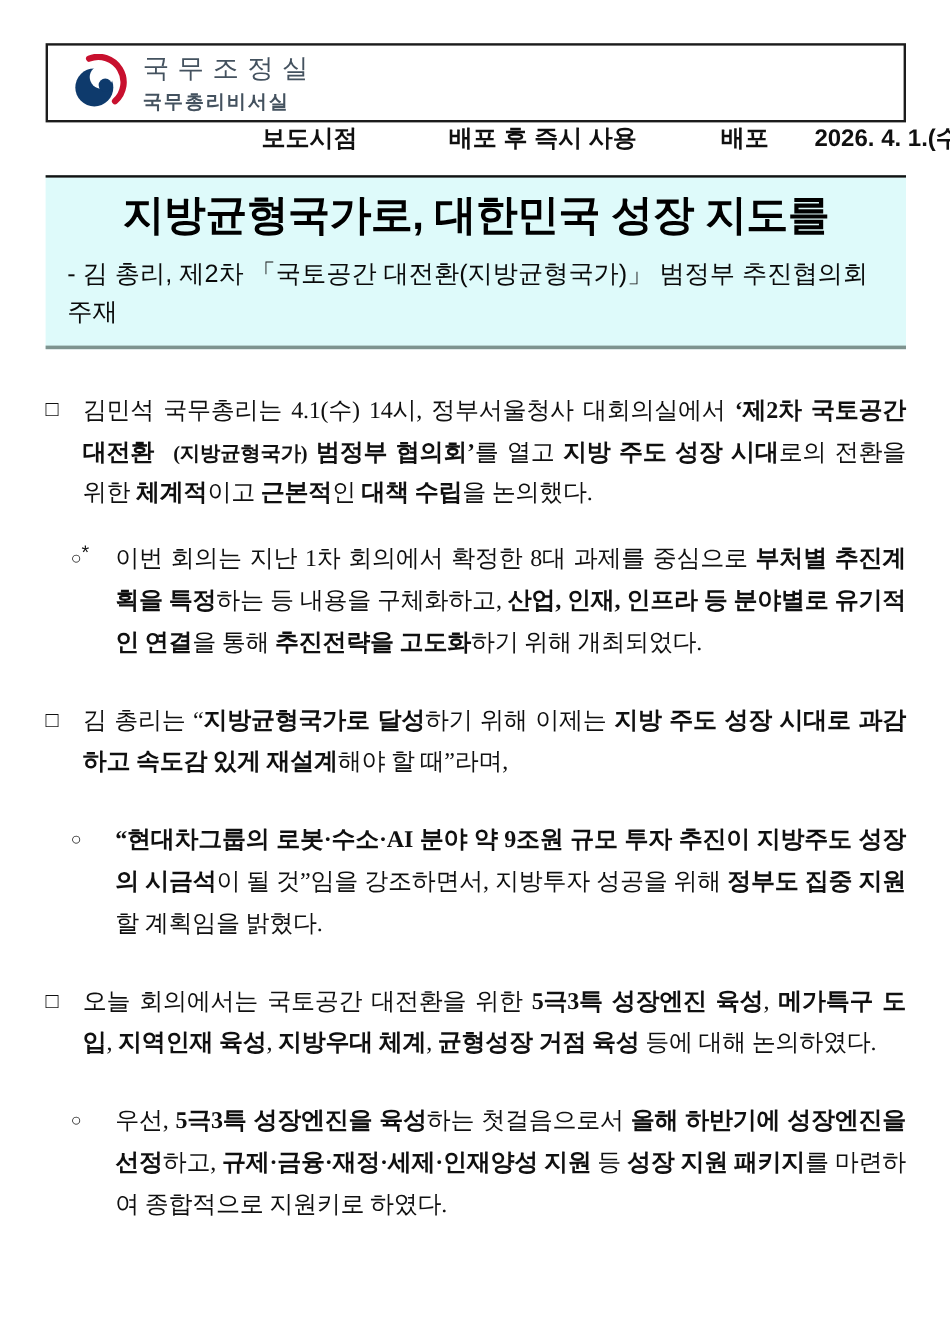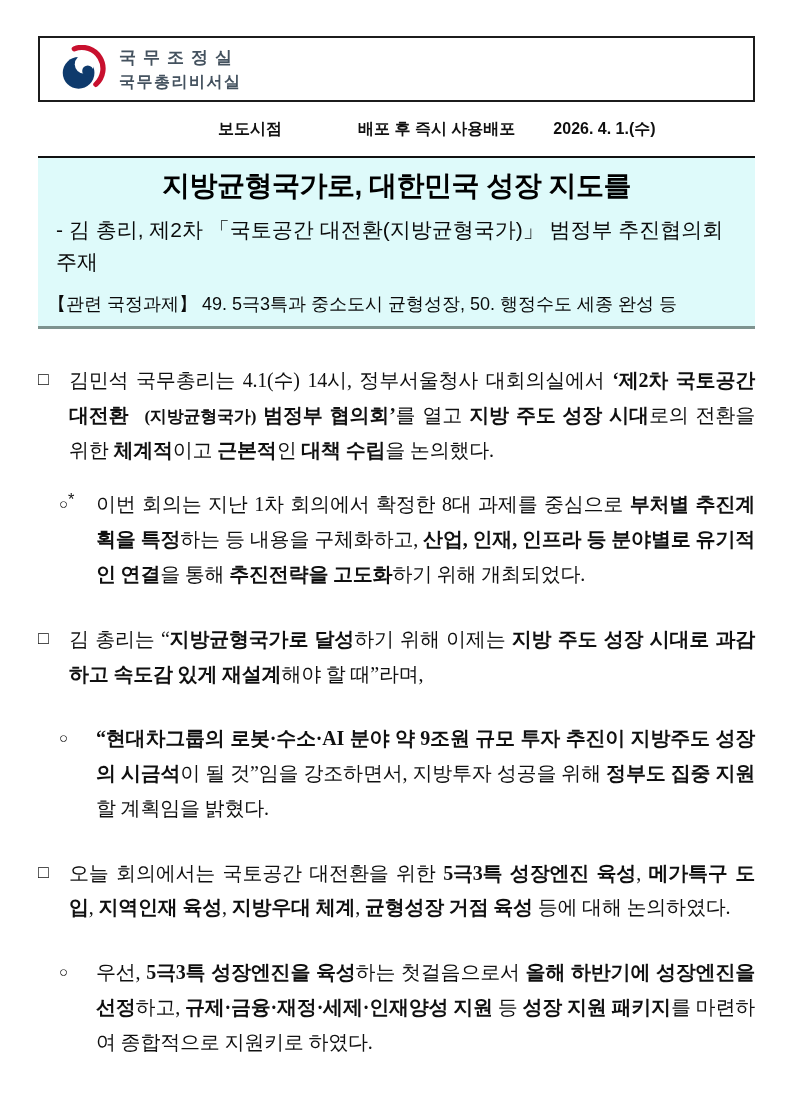--- a/index.html
+++ b/index.html
@@ -6,39 +6,39 @@
   body{width:792px;height:1120px;overflow:hidden;color:#101010;
        font-family:"Liberation Serif","DejaVu Serif",serif;}
   .page{box-sizing:border-box;width:792px;height:1120px;padding:36px 37px 0 38px;}
 
   
   .header-box{box-sizing:border-box;border:2px solid #1c1c1c;height:66px;
               display:flex;align-items:center;position:relative;padding:0 14px;}
   .logo{display:flex;align-items:center;gap:11px;}
   .logo svg{width:54px;height:48px;display:block;}
   .org-names{font-family:"Liberation Sans","DejaVu Sans",sans-serif;color:#44525f;}
-  .org1{font-size:17px;font-weight:700;letter-spacing:7px;white-space:nowrap;}
+  .org1{font-size:22px;font-weight:400;letter-spacing:7px;white-space:nowrap;}
   .org2{font-size:16px;font-weight:600;letter-spacing:1.5px;margin-top:3px;white-space:nowrap;}
   .doc-type{position:absolute;left:48%;transform:translateX(-50%);
             font-size:27px;font-weight:600;letter-spacing:3px;}
 
-  .info-row{display:flex;align-items:center;height:54px;
+  .info-row{display:flex;height:44px;
             font-family:"Liberation Sans","DejaVu Sans",sans-serif;
-            font-size:16px;font-weight:bold;white-space:nowrap;}
+            font-size:20px;font-weight:bold;white-space:nowrap;}
   .info-row .l1{margin-left:180px;}
   .info-row .v1{margin-left:52px;padding-left:24px;}
-  .info-row .l2{}
+  .info-row .l2{margin-left:70px;}
   .info-row .v2{margin-left:38px;font-weight:700;}
 
   
   .title-box{box-sizing:border-box;background:#defafa;
              border-top:2px solid #111;border-bottom:3px solid #7e938f;
              padding:10px 8px 10px;text-align:center;}
   .main-title{font-family:"Liberation Sans","DejaVu Sans",sans-serif;
-              font-weight:800;font-size:28px;line-height:1.28;letter-spacing:-0.5px;color:#000;}
+              font-weight:800;font-size:35px;line-height:1.28;letter-spacing:-0.5px;color:#000;}
   .box-bullets{margin-top:10px;text-align:left;padding-left:10px;
                font-family:"Liberation Sans","DejaVu Sans",sans-serif;
                font-size:21px;line-height:1.55;font-weight:500;color:#0a0a0a;}
   .related{margin-top:13px;text-align:left;padding-left:2px;
            font-family:"Liberation Sans","DejaVu Sans",sans-serif;
            font-size:18px;color:#0a0a0a;}
 
   
   .body-section{margin-top:34px;}
   .para{position:relative;text-align:justify;font-size:20px;line-height:1.74;
@@ -82,21 +82,20 @@
     <span class="v2">2026. 4. 1.(수)</span>
   </div>
 
   <div class="title-box">
     <div class="main-title">
       <div>지방균형국가로, 대한민국 성장 지도를</div>
     </div>
     <div class="box-bullets" id="box-bullets">
         <div>- 김 총리, 제2차 「국토공간 대전환(지방균형국가)」 범정부 추진협의회 주재</div>
       </div>
-    <div class="related">【관련 국정과제】 49. 5극3특과 중소도시 균형성장, 50. 행정수도 세종 완성 등</div>
   </div>
 
   <div class="body-section" id="body-paragraphs">
       <div class="para square"><span class="marker">□</span><span><span class="">김민석 국무총리는 4.1(수) 14시, 정부서울청사 대회의실에서 </span><span class="b">‘제2차 국토공간 대전환</span><span class="b small">(지방균형국가)</span><span class="b"> 범정부 협의회’</span><span class="">를 열고 </span><span class="b">지방 주도 성장 시대</span><span class="">로의 전환을 위한 </span><span class="b">체계적</span><span class="">이고 </span><span class="b">근본적</span><span class="">인 </span><span class="b">대책 수립</span><span class="">을 논의했다.</span></span></div>
       <div class="para note"><span class="marker">*</span></div>
       <div class="para circle"><span class="marker">○</span><span><span class="">이번 회의는 지난 1차 회의에서 확정한 8대 과제를 중심으로 </span><span class="b">부처별 추진계획을 특정</span><span class="">하는 등 내용을 구체화하고, </span><span class="b">산업, 인재, 인프라 등 분야별로 유기적인 연결</span><span class="">을 통해 </span><span class="b">추진전략을 고도화</span><span class="">하기 위해 개최되었다.</span></span></div>
       <div class="para square"><span class="marker">□</span><span><span class="">김 총리는 “</span><span class="b">지방균형국가로 달성</span><span class="">하기 위해 이제는 </span><span class="b">지방 주도 성장 시대로 과감하고 속도감 있게 재설계</span><span class="">해야 할 때”라며,</span></span></div>
       <div class="para circle"><span class="marker">○</span><span><span class="b">“현대차그룹의 로봇·수소·AI 분야 약 9조원 규모 투자 추진이 지방주도 성장의 시금석</span><span class="">이 될 것”임을 강조하면서, 지방투자 성공을 위해 </span><span class="b">정부도 집중 지원</span><span class="">할 계획임을 밝혔다.</span></span></div>
       <div class="para square"><span class="marker">□</span><span><span class="">오늘 회의에서는 국토공간 대전환을 위한 </span><span class="b">5극3특 성장엔진 육성</span><span class="">, </span><span class="b">메가특구 도입</span><span class="">, </span><span class="b">지역인재 육성</span><span class="">, </span><span class="b">지방우대 체계</span><span class="">, </span><span class="b">균형성장 거점 육성</span><span class=""> 등에 대해 논의하였다.</span></span></div>
       <div class="para circle"><span class="marker">○</span><span><span class="">우선, </span><span class="b">5극3특 성장엔진을 육성</span><span class="">하는 첫걸음으로서 </span><span class="b">올해 하반기에 성장엔진을 선정</span><span class="">하고, </span><span class="b">규제·금융·재정·세제·인재양성 지원</span><span class=""> 등 </span><span class="b">성장 지원 패키지</span><span class="">를 마련하여 종합적으로 지원키로 하였다.</span></span></div>

